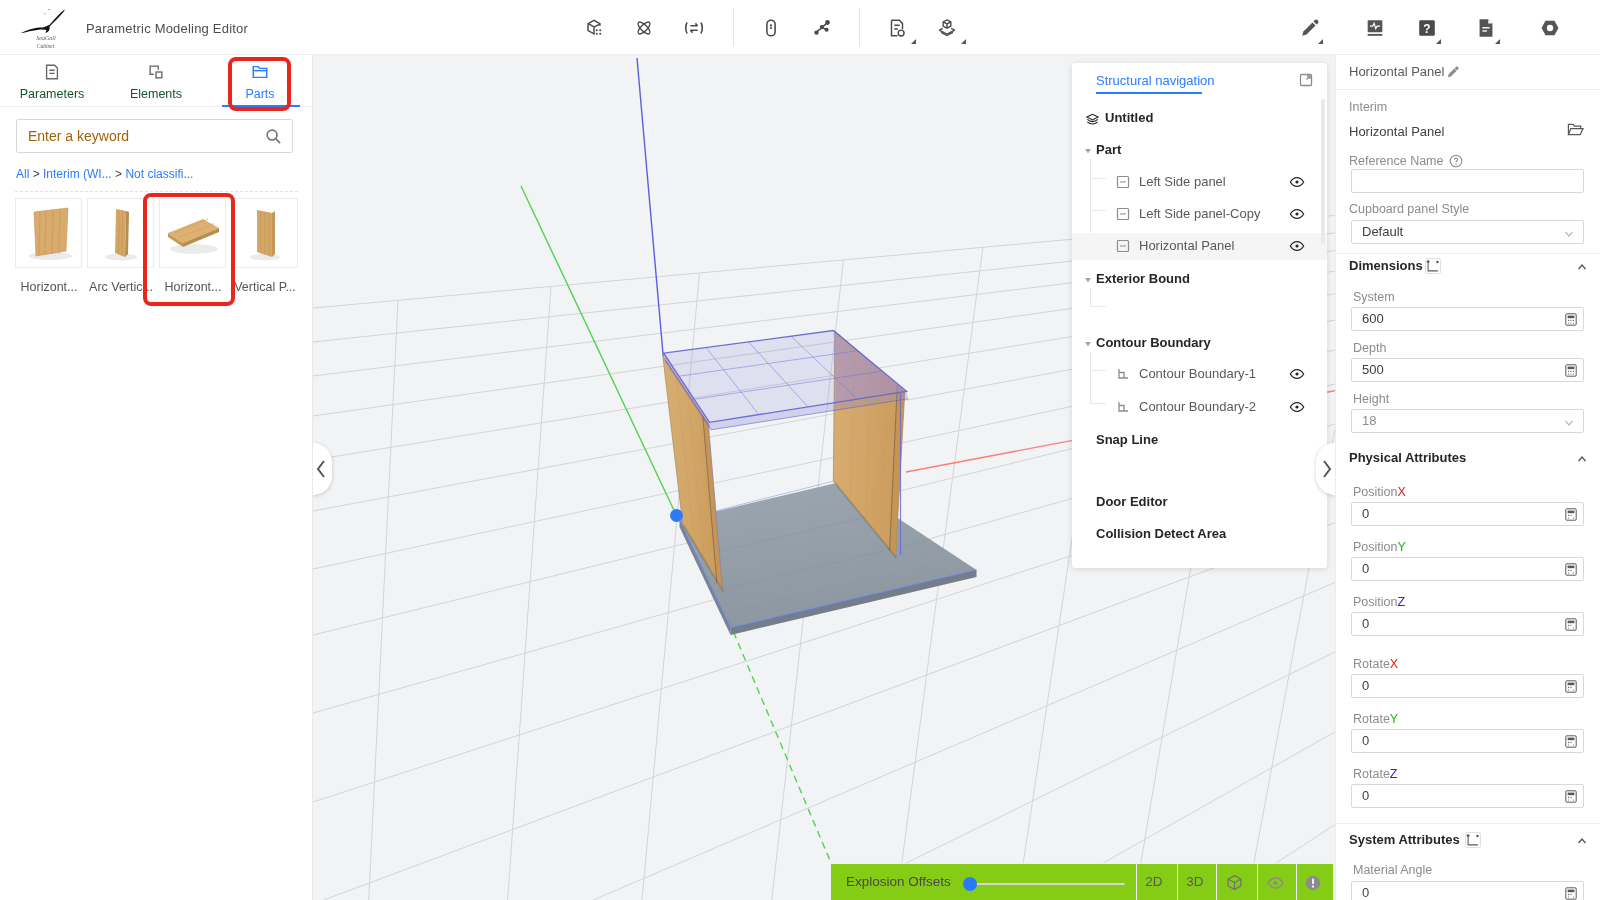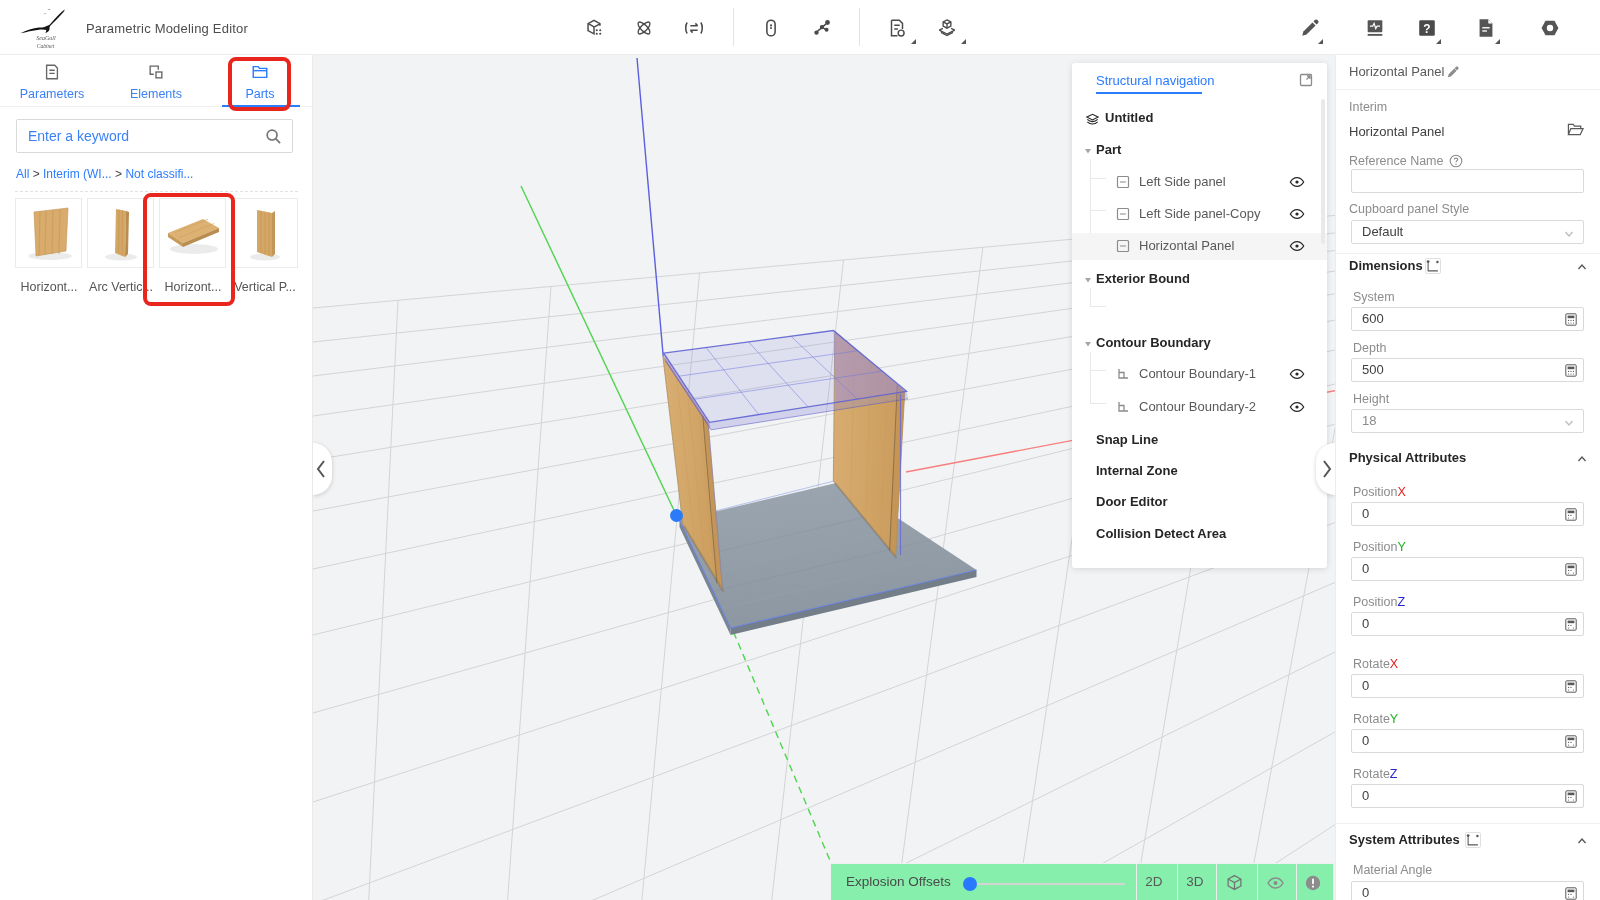--- a/index.html
+++ b/index.html
@@ -4,26 +4,26 @@
 *{margin:0;padding:0;box-sizing:border-box;}
 html,body{width:1600px;height:900px;overflow:hidden;font-family:"Liberation Sans",sans-serif;background:#fff;}
 .topbar{position:absolute;left:0;top:0;width:1600px;height:55px;background:#fff;border-bottom:1px solid #ededed;z-index:30;}
 .logo{position:absolute;left:16px;top:4px;width:56px;height:48px;}
 .apptitle{position:absolute;left:86px;top:21px;font-size:13px;color:#4d4d4d;letter-spacing:0.2px;}
 .tbico{position:absolute;top:17px;width:22px;height:22px;color:#4a4a4a;}
 .tbsep{position:absolute;top:8px;width:1px;height:38px;background:#e3e3e3;}
 .corner{position:absolute;width:0;height:0;border-left:5px solid transparent;border-bottom:5px solid #555;}
 .leftpanel{position:absolute;left:0;top:55px;width:313px;height:845px;background:#fff;border-right:1px solid #e9e9e9;z-index:20;}
 .tabs{position:absolute;left:0;top:0;width:100%;height:52px;border-bottom:1px solid #eee;}
-.tab{position:absolute;top:8px;width:104px;text-align:center;color:#3b82f6;font-size:12.5px;}
+.tab{position:absolute;top:8px;width:104px;text-align:center;color:#14532d;font-size:12.5px;}
 .tab .ti{display:inline-block;width:18px;height:18px;margin-bottom:3px;}
 .tab.active{color:#2b7cff;}
 .tabline{position:absolute;left:222px;top:50px;width:78px;height:2px;background:#2b7cff;}
 .search{position:absolute;left:16px;top:64px;width:277px;height:34px;border:1px solid #d9d9d9;border-radius:2px;background:#fff;}
-.search .ph{position:absolute;left:11px;top:8px;font-size:14px;color:#3b82f6;}
+.search .ph{position:absolute;left:11px;top:8px;font-size:14px;color:#a16207;}
 .crumbs{position:absolute;left:16px;top:112px;font-size:12px;color:#444;}
 .crumbs a{color:#2b7cff;text-decoration:none;}
 .dashline{position:absolute;left:15px;top:136px;width:283px;border-top:1px dashed #e2e2e2;}
 .thumb{position:absolute;top:143px;width:67px;height:70px;border:1px solid #ebebeb;background:#fff;}
 .tlabel{position:absolute;top:225px;width:80px;font-size:12.5px;color:#555;text-align:center;white-space:nowrap;overflow:hidden;}
 .redbox{position:absolute;border:4px solid #e8261d;border-radius:8px;z-index:40;background:transparent;}
 .rightpanel{position:absolute;left:1335px;top:55px;width:265px;height:845px;background:#fff;border-left:1px solid #ececec;z-index:20;font-size:13px;}
 .rp-title{position:absolute;left:13px;top:9px;font-size:13px;color:#595959;}
 .rp-div{position:absolute;left:0;width:265px;border-top:1px solid #f0f0f0;}
 .rp-lab{position:absolute;left:13px;font-size:12.5px;color:#8c8c8c;}
@@ -34,21 +34,21 @@
 .chev{position:absolute;width:10px;height:10px;}
 .calcic{position:absolute;right:6px;top:5px;width:12px;height:13px;}
 .navpanel{position:absolute;left:1072px;top:63px;width:255px;height:505px;background:#fff;border-radius:3px;box-shadow:0 1px 6px rgba(0,0,0,0.12);z-index:10;overflow:hidden;}
 .np-head{position:absolute;left:24px;top:10px;font-size:13px;color:#2b7cff;}
 .np-underline{position:absolute;left:24px;top:29px;width:106px;height:2px;background:#2b7cff;}
 .np-row{position:absolute;left:0;width:100%;height:27px;font-size:13px;color:#595959;}
 .np-bold{font-weight:bold;color:#262626;}
 .np-hl{background:#f5f5f5;}
 .treeline{position:absolute;background:#e8e8e8;}
 .eye{position:absolute;right:22px;top:6px;width:16px;height:14px;}
-.bottombar{position:absolute;left:830px;top:863px;width:504px;height:37px;background:#86efac;border:1px solid #f0f0f0;border-bottom:none;z-index:15;}
+.bottombar{position:absolute;left:830px;top:863px;width:504px;height:37px;background:#84cc16;border:1px solid #f0f0f0;border-bottom:none;z-index:15;}
 .bb-sep{position:absolute;top:0px;width:1px;height:37px;background:#eee;}
 .bb-txt{position:absolute;top:10px;font-size:13.5px;color:#4a4a4a;}
 .sidetab{position:absolute;width:19px;height:52px;background:#fff;z-index:18;box-shadow:0 1px 4px rgba(0,0,0,0.18);}
 </style></head>
 <body>
 <div class="topbar">
  <svg class="logo" style="left:16px;top:4px;width:54px;height:46px" viewBox="0 0 54 46">
   <path d="M4.4 29.2 C10 26.4, 17 24.1, 23 23.5 C26.5 23.2, 30 23.7, 32.5 25.1 L32.2 26.5 C29.3 25.7, 26 25.4, 23 25.7 C17 26.2, 10 28.3, 4.4 29.2 Z" fill="#141414"></path>
   <path d="M26.5 23.8 L33.8 20.8 L33.5 25.2 C33 27.2, 31.2 28.6, 29.4 28.9 C30.2 27.2, 30.6 25.6, 30.3 24.5 Z" fill="#141414"></path>
   <path d="M32.5 22 C36 17.8, 41 12.2, 45.8 7.7 C47.2 6.4, 48.4 5.6, 48.8 5.4 C48.6 6.4, 47.8 7.8, 46.4 9.3 C42.4 13.8, 37.3 18.9, 33.4 22.7 Z" fill="#141414"></path>
@@ -380,23 +380,20 @@
       </svg>
   <span style="position:absolute;left:67px;top:5px">Contour Boundary-2</span>
   <svg class="eye" viewBox="0 0 18 14" fill="none" stroke="#262626" stroke-width="1.4">
         <path d="M1.5 7 C3.5 3.5 6 2 9 2 C12 2 14.5 3.5 16.5 7 C14.5 10.5 12 12 9 12 C6 12 3.5 10.5 1.5 7 Z"></path>
         <circle cx="9" cy="7" r="1.8" fill="#262626" stroke="none"></circle>
       </svg>
  </div>
  <div class="np-row np-bold" style="top:364px">
       <span style="position:absolute;left:24px;top:5px">Snap Line</span>
     </div>
- <div class="np-row np-bold" style="top:395px">
-      <span style="position:absolute;left:24px;top:5px">Internal Zone</span>
-    </div>
  <div class="np-row np-bold" style="top:426px">
       <span style="position:absolute;left:24px;top:5px">Door Editor</span>
     </div>
  <div class="np-row np-bold" style="top:458px">
       <span style="position:absolute;left:24px;top:5px">Collision Detect Area</span>
     </div>
  <div style="position:absolute;right:2px;top:36px;width:4px;height:145px;background:#e9e9e9;border-radius:2px;"></div>
 </div>
 <div class="rightpanel">
  <div class="rp-title">Horizontal Panel</div>

